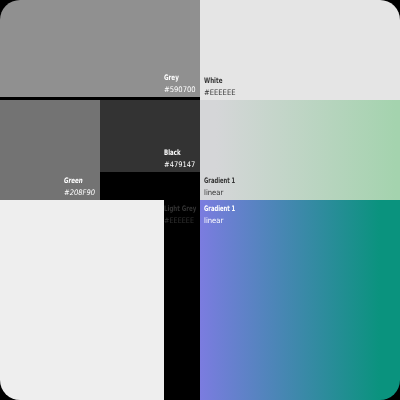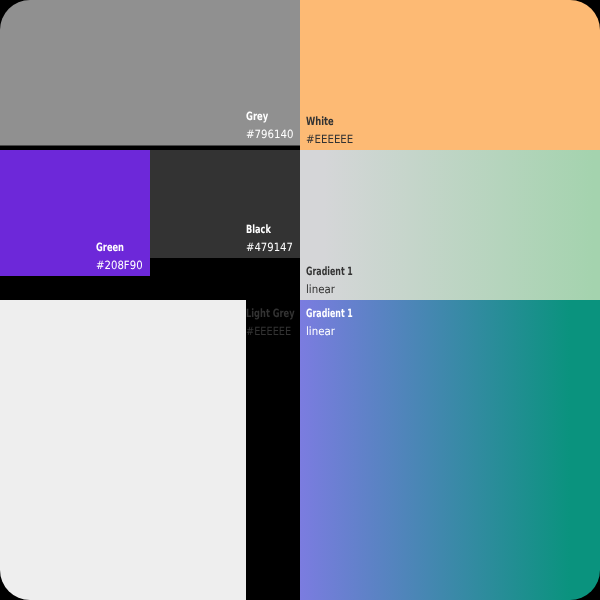--- a/index.html
+++ b/index.html
@@ -14,32 +14,32 @@
   .sw-name>span,.sw-value>span{display:inline-block;transform-origin:left center;}
 </style>
 </head>
 <body>
 
 <div id="palette">
 
   <div class="swatch" style="left:0px;top:0px;width:200px;height:97px;background:#909090;color:#FFFFFF;">
     <div class="caption" style="left:163.8px;bottom:0.6px;">
       <div class="sw-name"><span style="transform: scaleX(0.819);">Grey</span></div>
-      <div class="sw-value"><span style="transform: scaleX(0.996);">#796140</span></div>
+      <div class="sw-value"><span style="transform: scaleX(0.996);">#590700</span></div>
     </div>
   </div>
 
-  <div class="swatch" style="left:200px;top:0px;width:200px;height:100px;background:#fdba74;color:#333333;">
+  <div class="swatch" style="left:200px;top:0px;width:200px;height:100px;background:#e5e5e5;color:#333333;">
     <div class="caption" style="left:4.0px;bottom:0.6px;">
       <div class="sw-name"><span style="transform: scaleX(0.816);">White</span></div>
       <div class="sw-value"><span style="transform: scaleX(0.996);">#EEEEEE</span></div>
     </div>
   </div>
 
-  <div class="swatch" style="left:0px;top:100px;width:100px;height:84px;background:#6d28d9;color:#FFFFFF;">
+  <div class="swatch" style="left:0px;top:100px;width:100px;height:100px;background:#737373;color:#FFFFFF;font-style:italic;">
     <div class="caption" style="left:63.8px;bottom:0.6px;">
       <div class="sw-name"><span style="transform: scaleX(0.808);">Green</span></div>
       <div class="sw-value"><span style="transform: scaleX(0.99);">#208F90</span></div>
     </div>
   </div>
 
   <div class="swatch" style="left:100px;top:100px;width:100px;height:72px;background:#333333;color:#FFFFFF;">
     <div class="caption" style="left:63.8px;bottom:0.6px;">
       <div class="sw-name"><span style="transform: scaleX(0.799);">Black</span></div>
       <div class="sw-value"><span style="transform: scaleX(0.984);">#479147</span></div>

